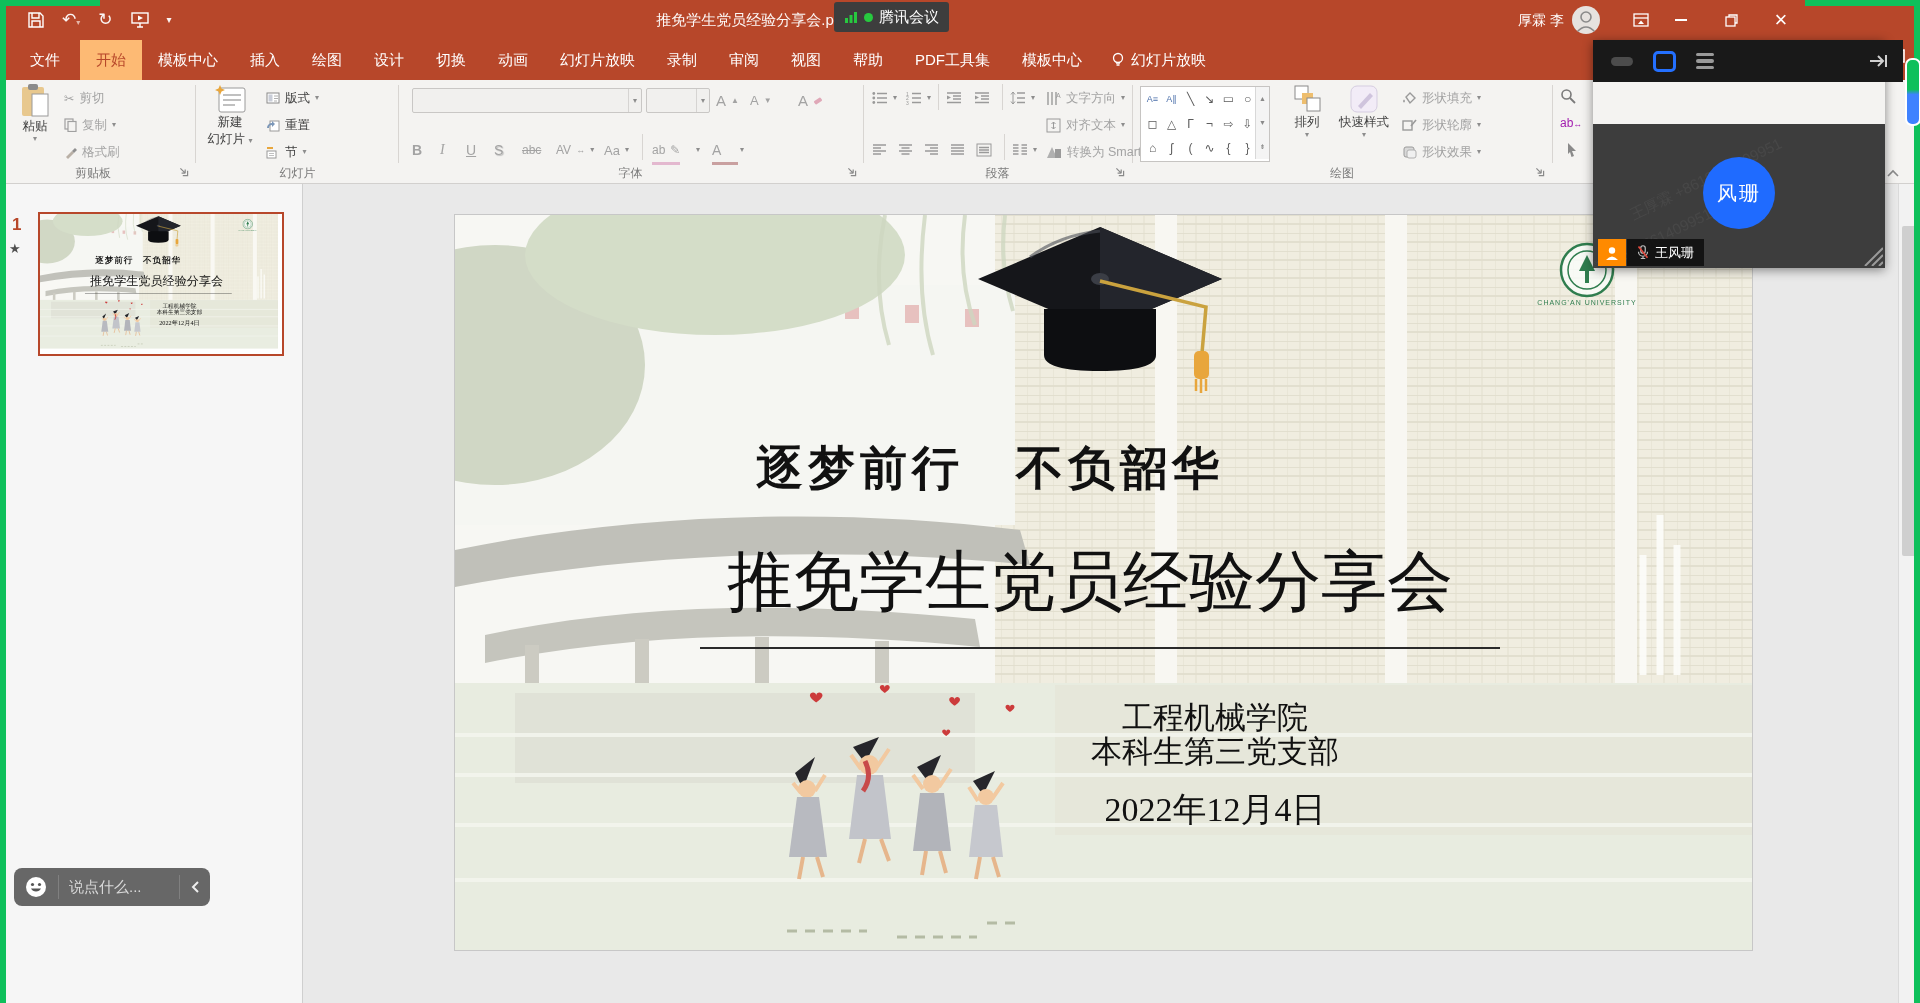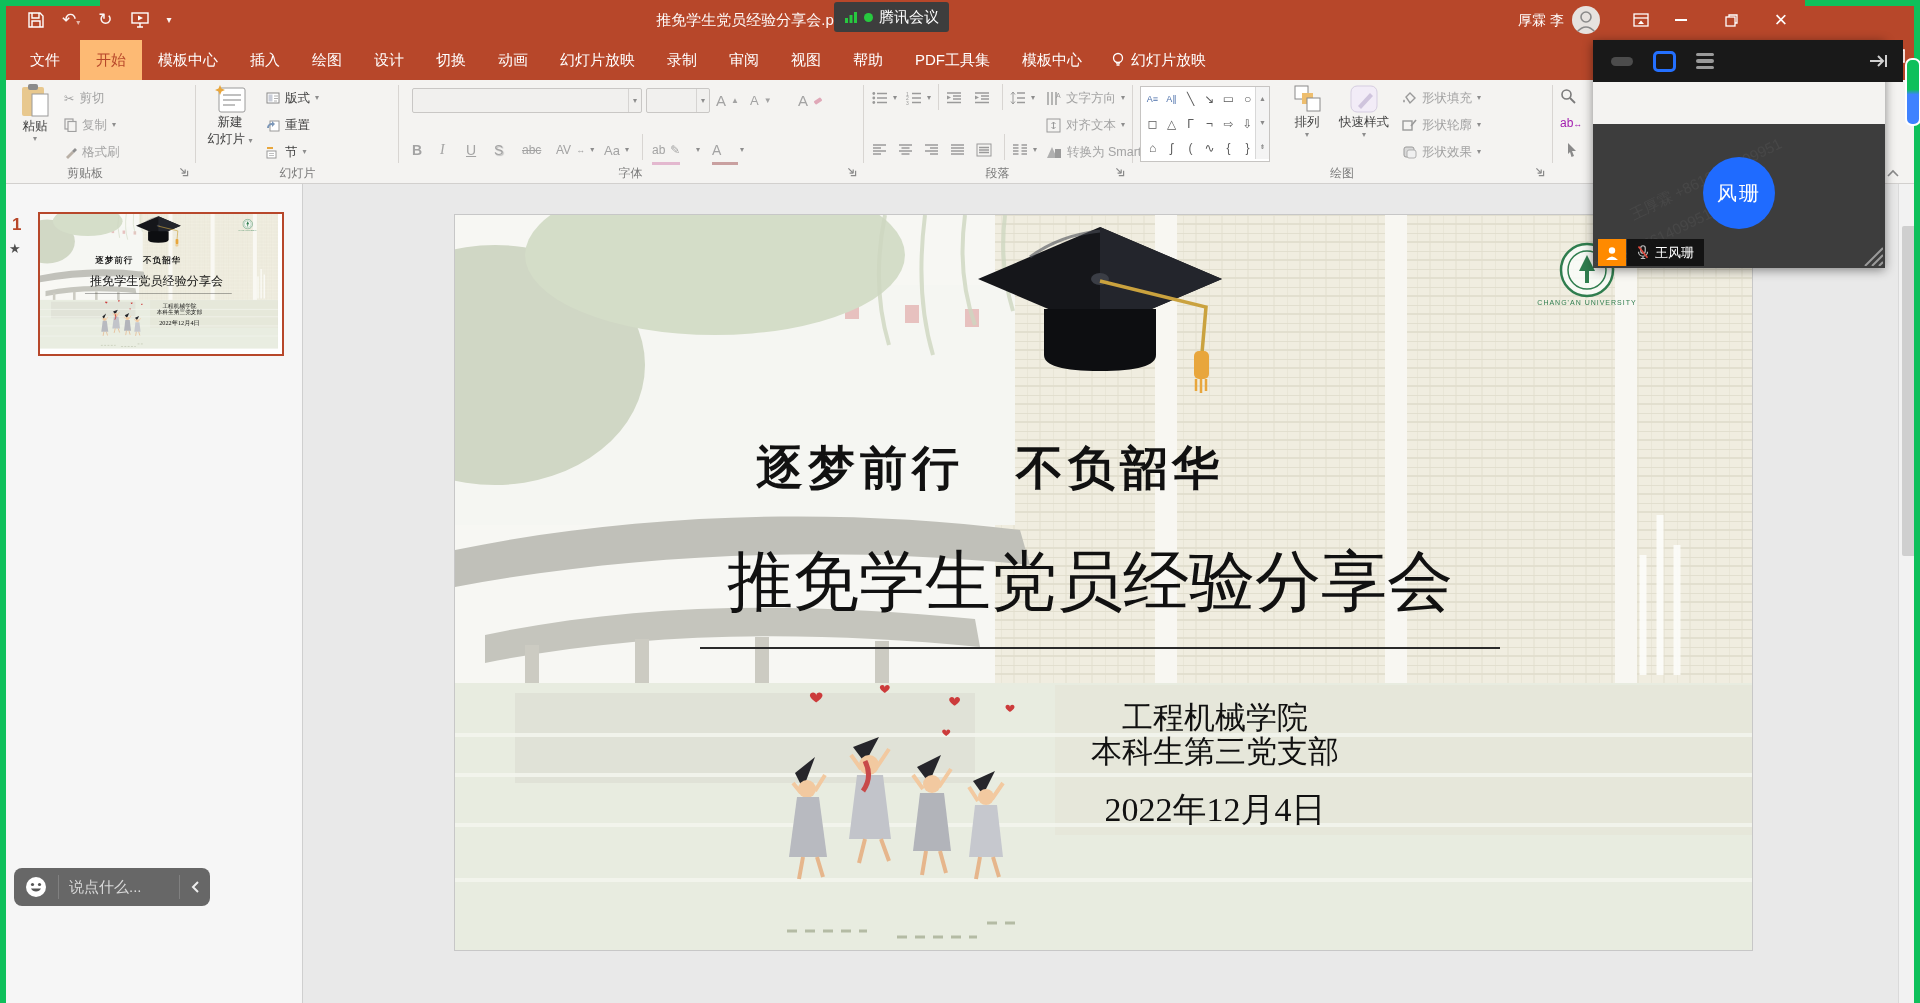--- a/index.html
+++ b/index.html
@@ -193,21 +193,21 @@
       <span>复制</span>
         <span class="dd">▾</span>
       </div>
     <div class="rbtn dis" style="left:64px;top:60px;">
       <svg width="13" height="13" viewBox="0 0 13 13">
           <path d="M2,11 L8,5 l2,2 -6,6 Z" fill="#b9b0a6"></path>
           <path d="M8,5 l3-3 2,2 -3,3 Z" fill="#8f8f8f"></path>
         </svg>
       <span>格式刷</span>
       </div>
-    <div class="glabel" style="left:0;width:170px;">剪贴板</div>
+    <div class="glabel" style="left:8px;width:170px;">剪贴板</div>
     <svg class="launch" style="left:178px;" width="10" height="10" viewBox="0 0 10 10">
         <path d="M8,4 V8 H4 M2,2 L6,6 M6,6 v-3 M6,6 h-3" stroke="#8a8a8a" fill="none"></path>
       </svg>
 
     <div class="bigbtn" style="left:202px;top:4px;width:56px;">
       <svg width="32" height="30" viewBox="0 0 32 30">
           <rect x="5" y="4" width="26" height="24" rx="2" fill="#fff" stroke="#9a9a9a"></rect>
           <path d="M9,11 h18 M9,16 h18 M9,21 h12" stroke="#c0c0c0" stroke-width="2"></path>
           <path d="M6,1 l1.5,3.5 L11,6 7.5,7.5 6,11 4.5,7.5 1,6 4.5,4.5 Z" fill="#e8a63c"></path>
         </svg>

